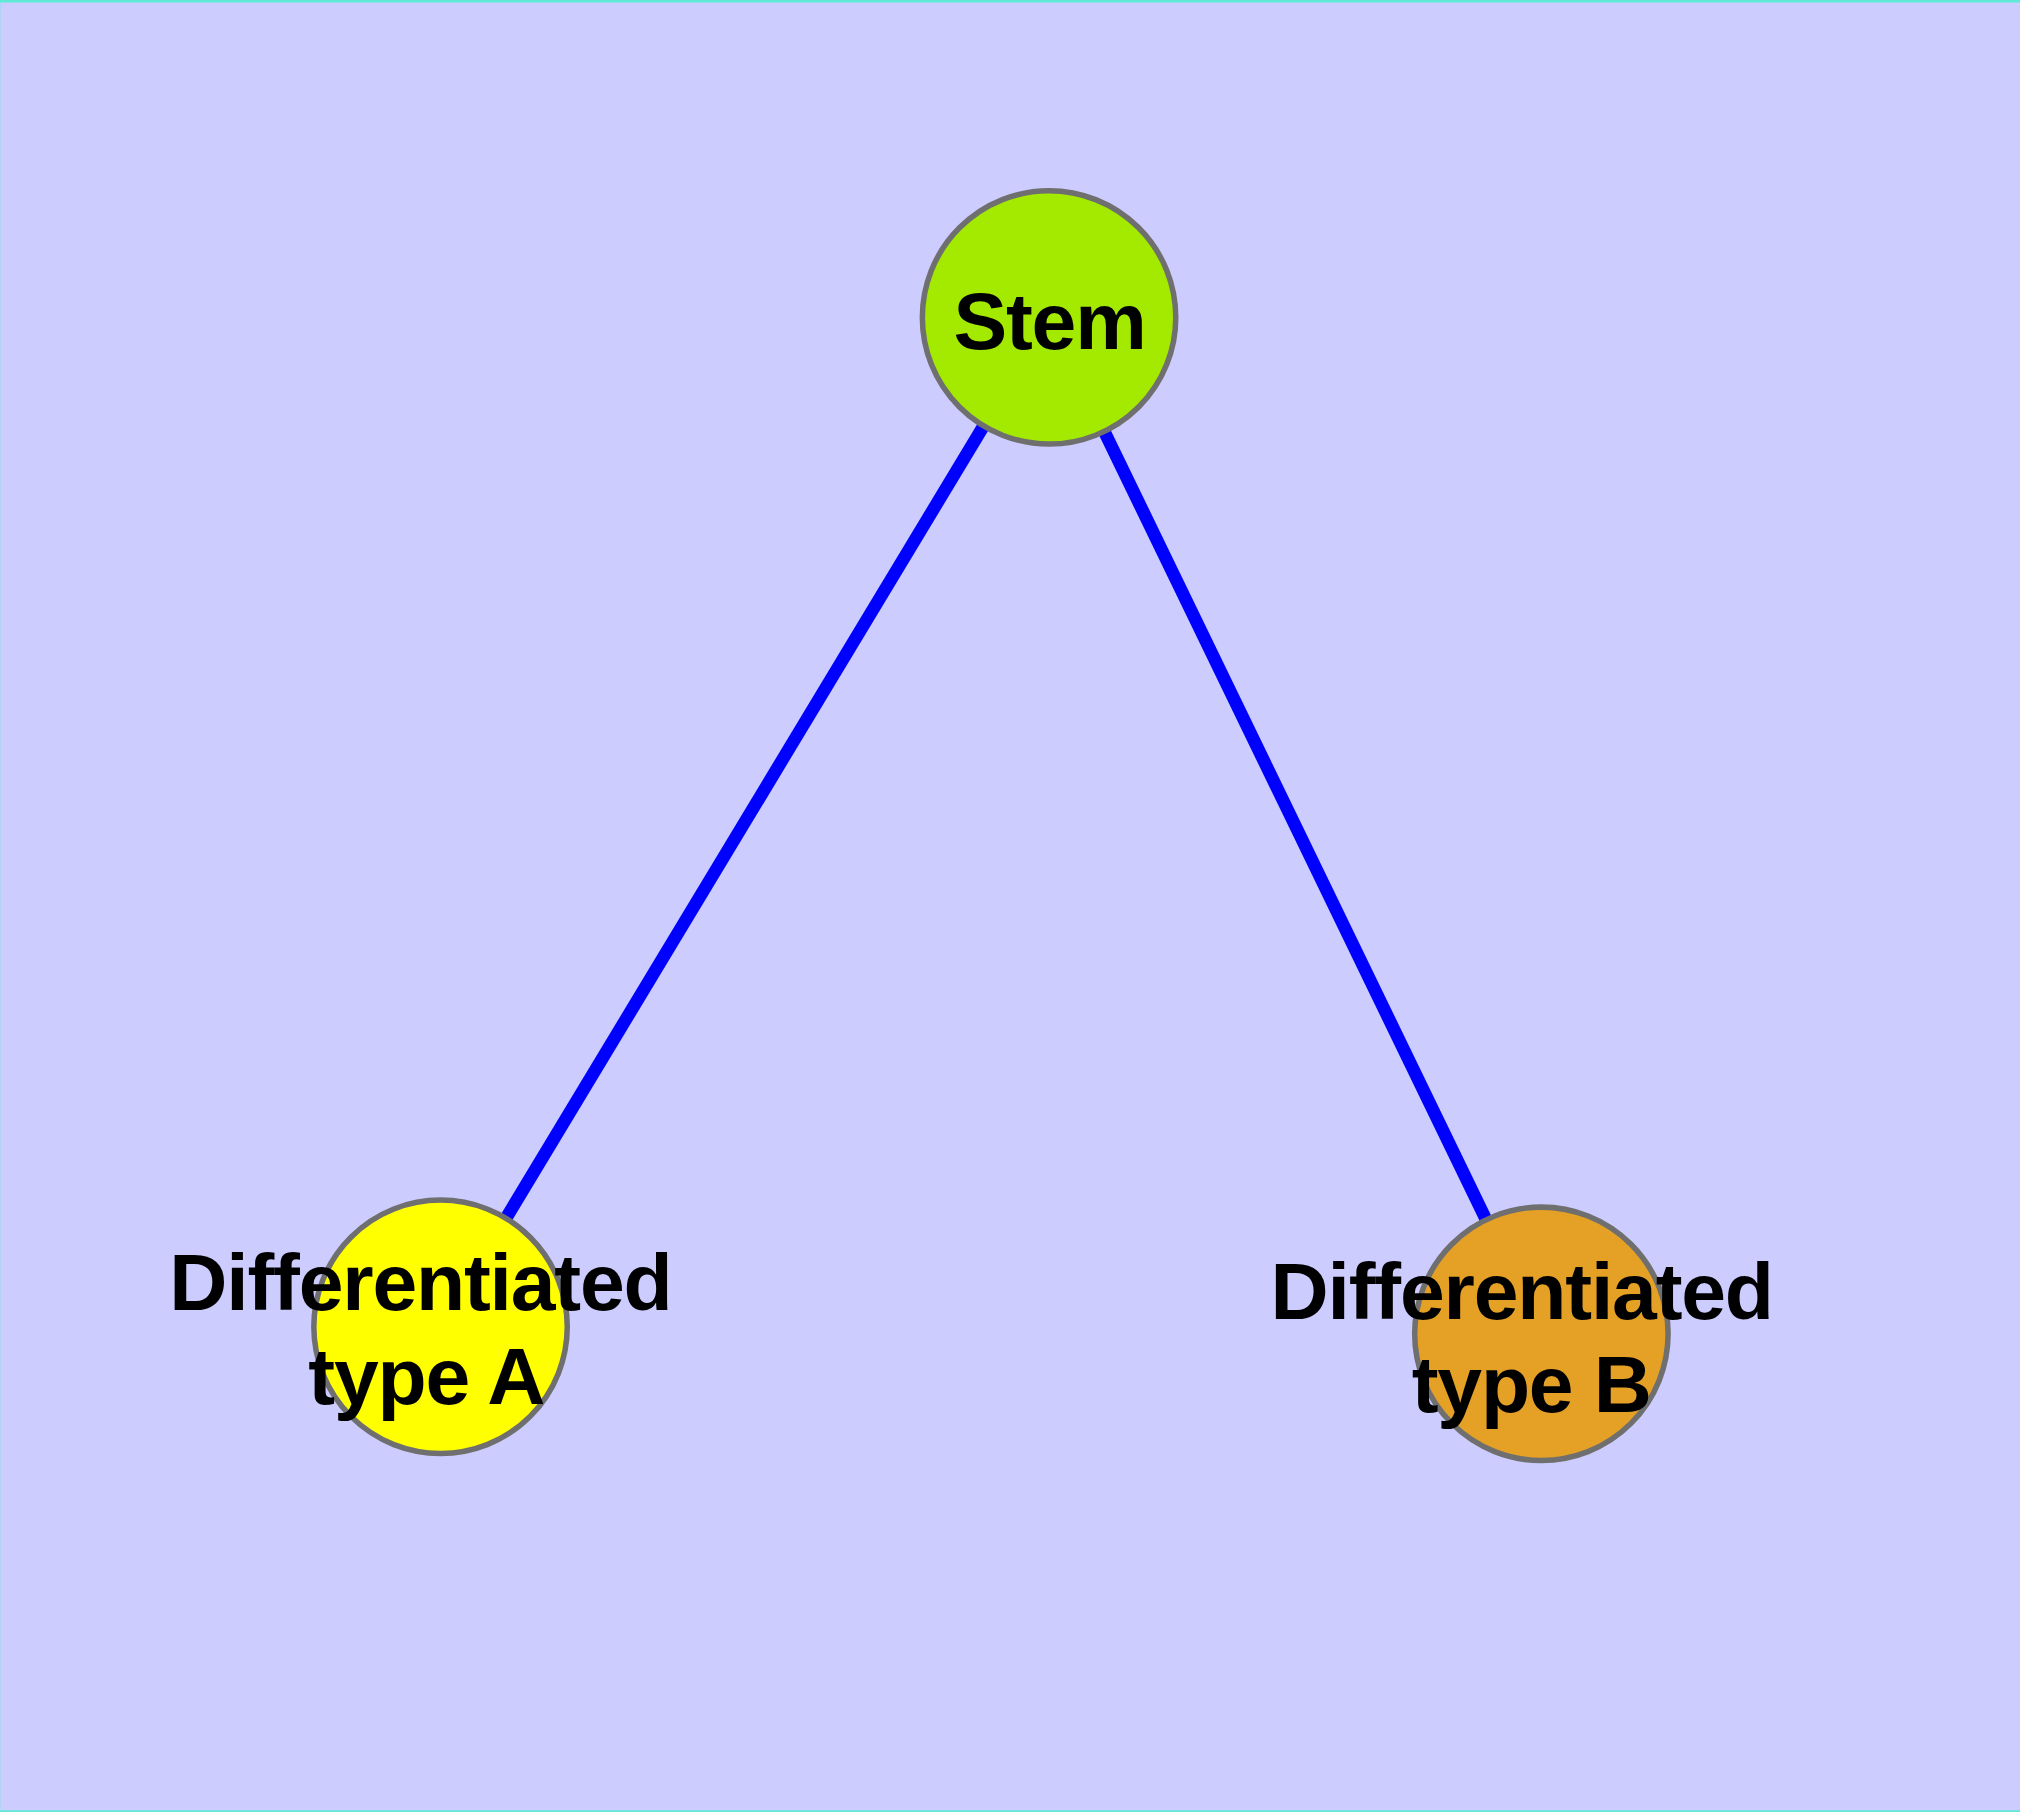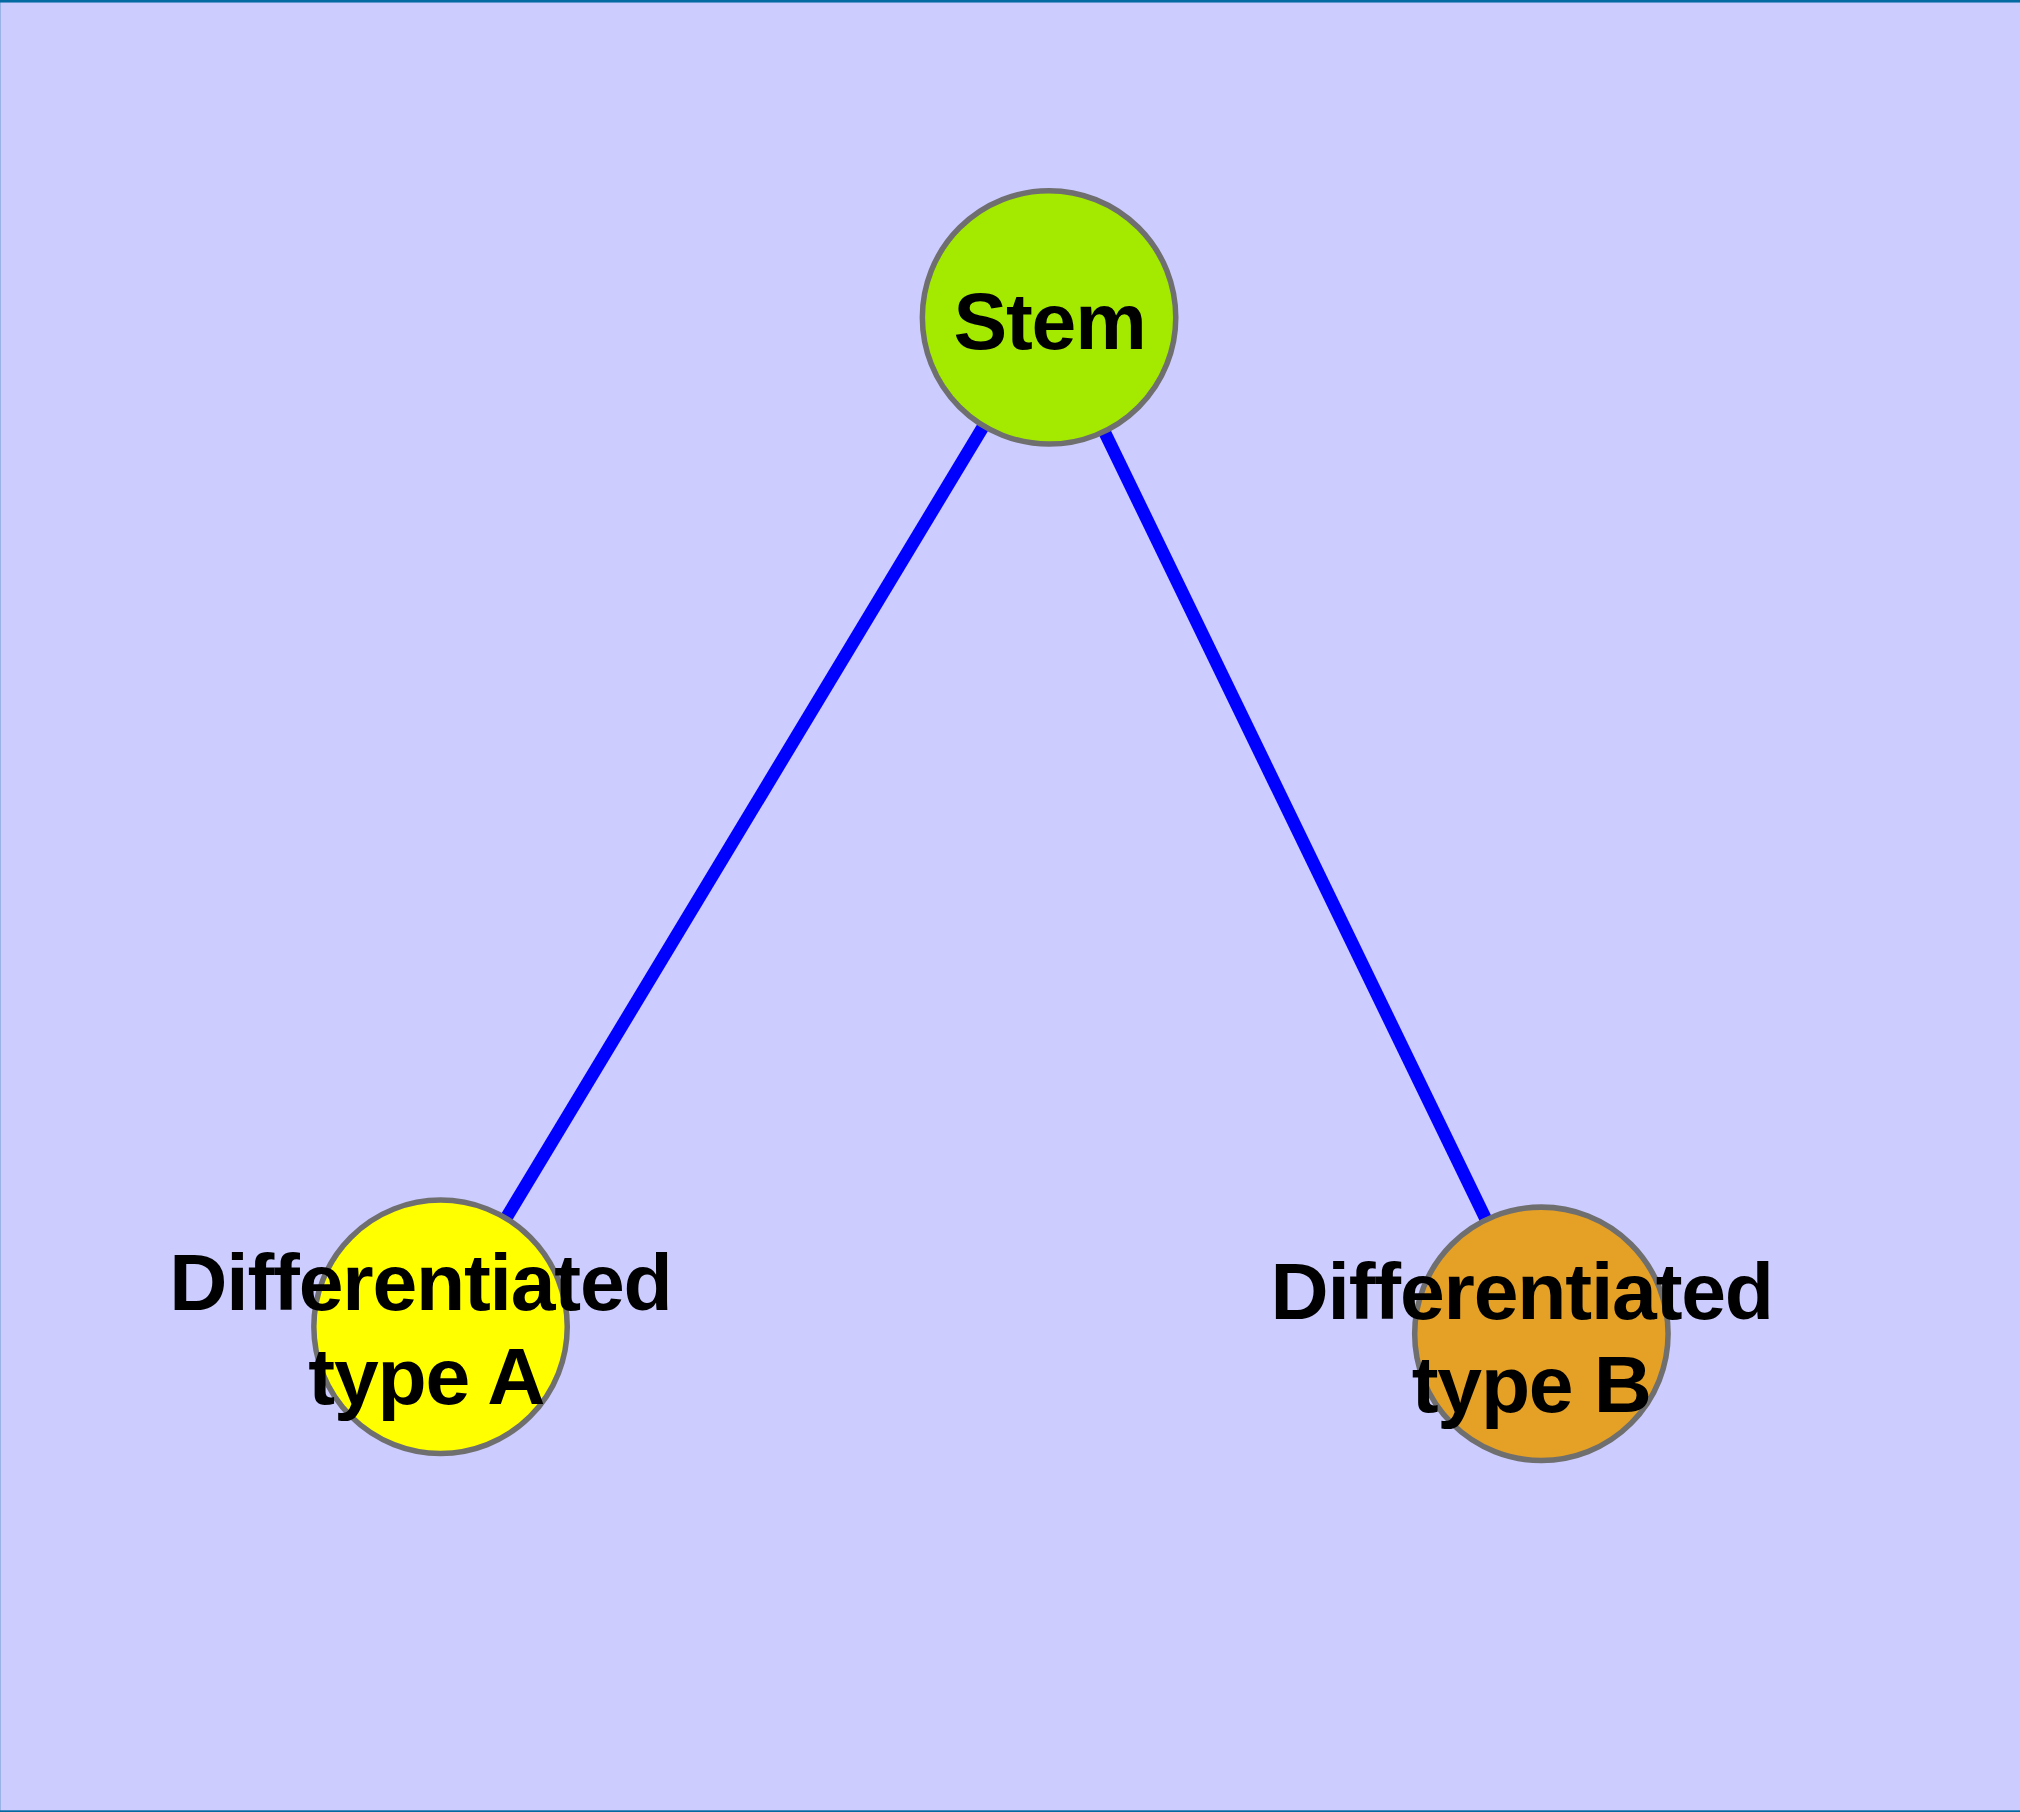--- a/index.html
+++ b/index.html
@@ -1,16 +1,16 @@
 <!DOCTYPE html>
 <html style="font-size:13.6px"><head>
 <meta charset="utf-8">
 <style>
   html,body{margin:0;padding:0;background:#ffffff;}
-  .page{position:relative;width:2021px;height:1812px;overflow:hidden;background:#0369a1;}
+  .page{position:relative;width:2021px;height:1812px;overflow:hidden;background:#5eead4;}
   svg{display:block;}
 </style>
 </head>
 <body>
 <div class="page">
 <svg width="2021" height="1812" viewBox="0 0 2384 2138" xmlns="http://www.w3.org/2000/svg">
   <rect x="0" y="3" width="2384" height="2133" fill="#ccccff"></rect>
   <line x1="1237.5" y1="374.5" x2="519.5" y2="1565.5" stroke="#0000ff" stroke-width="15"></line>
   <line x1="1237.5" y1="374.5" x2="1818.4" y2="1573.8" stroke="#0000ff" stroke-width="15"></line>
   <circle cx="1237.5" cy="374.5" r="149.5" fill="#a4ea00" stroke="#6f6f6f" stroke-width="6.5"></circle>

